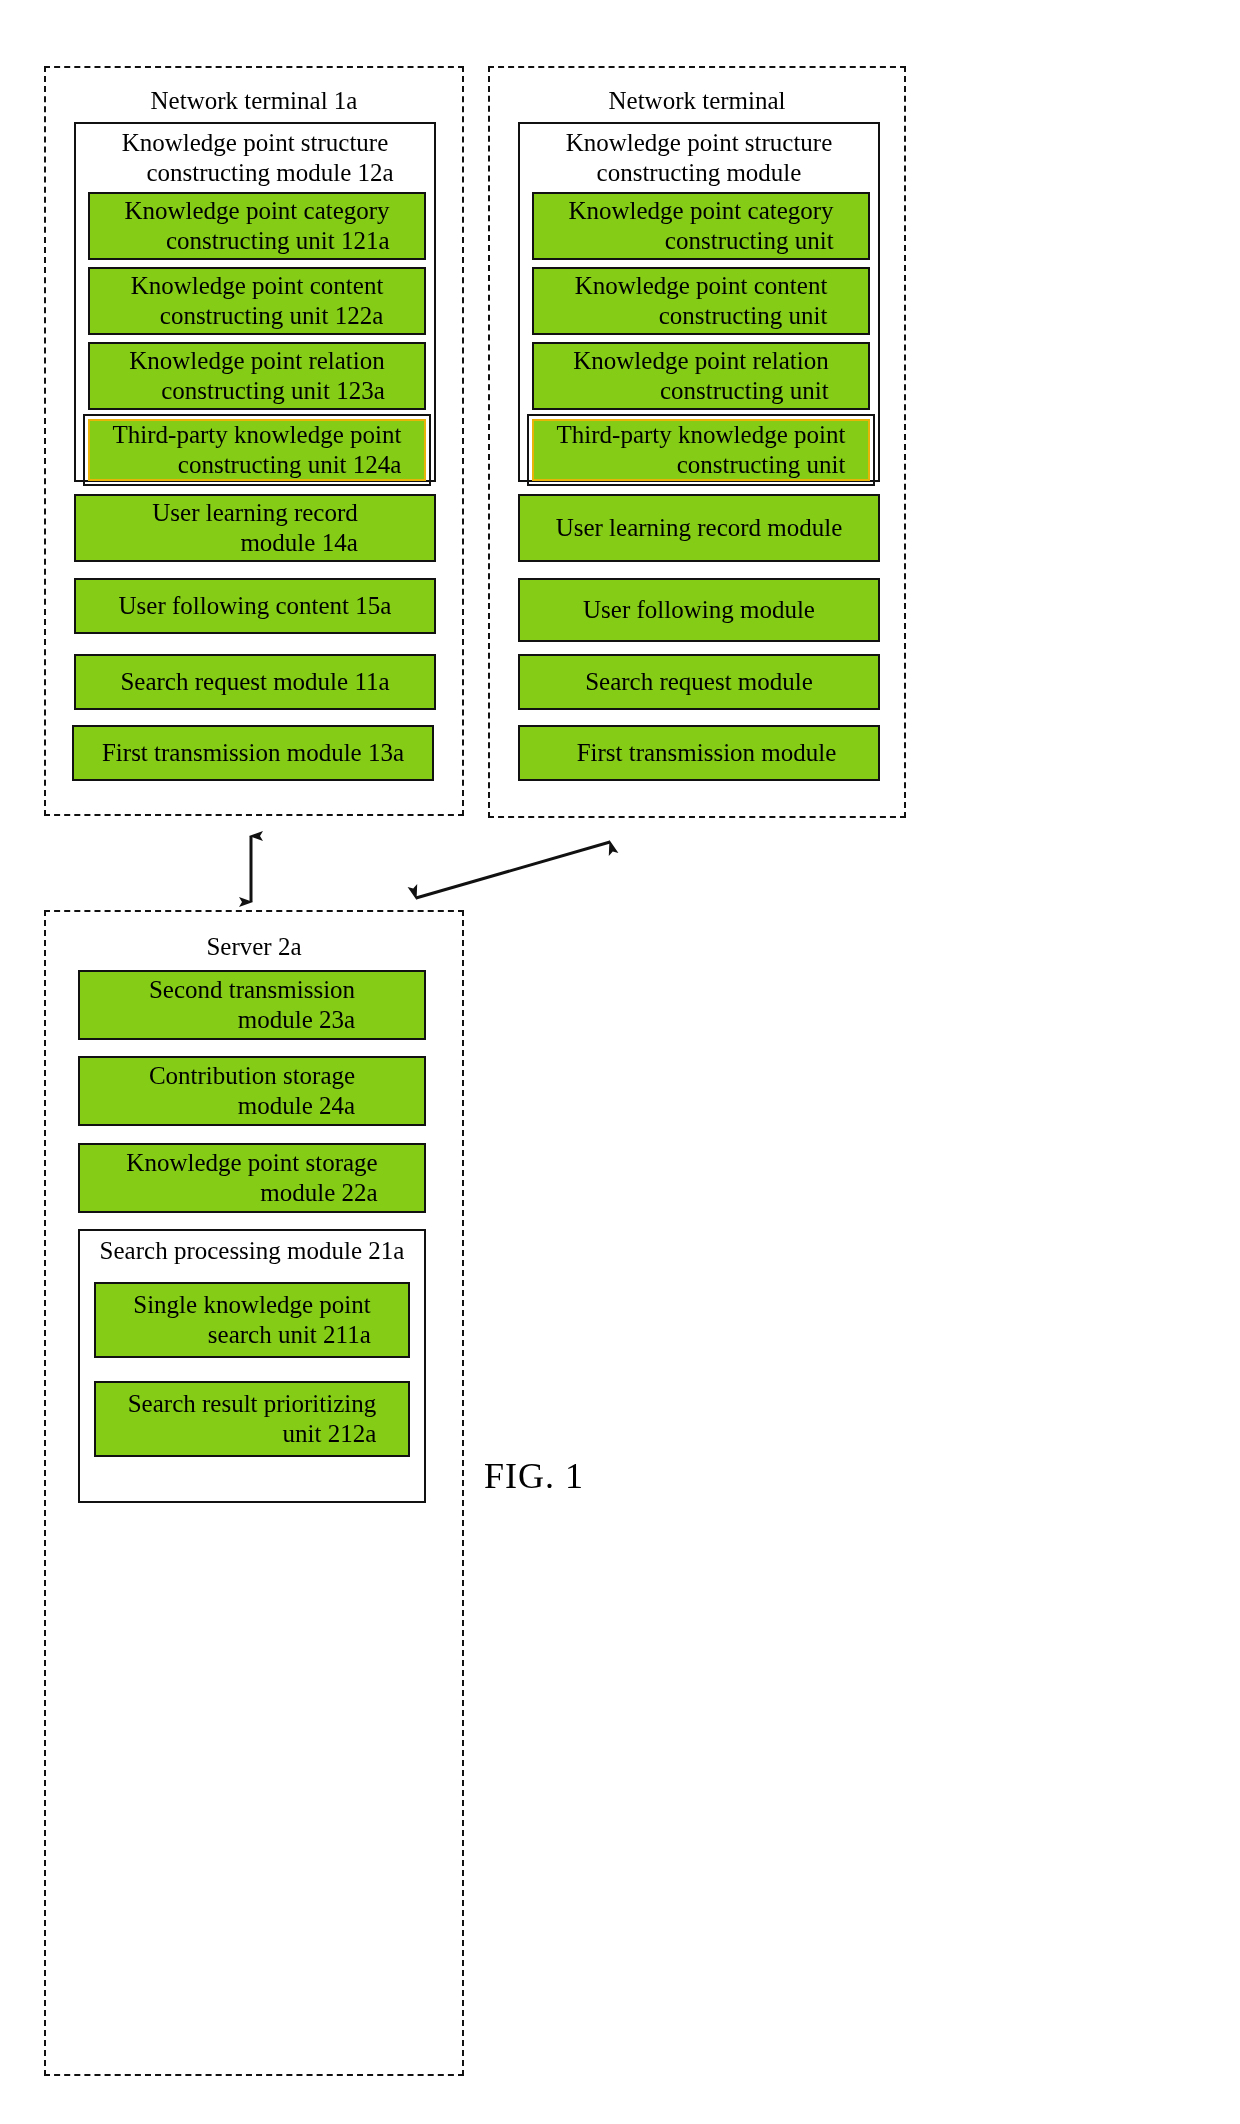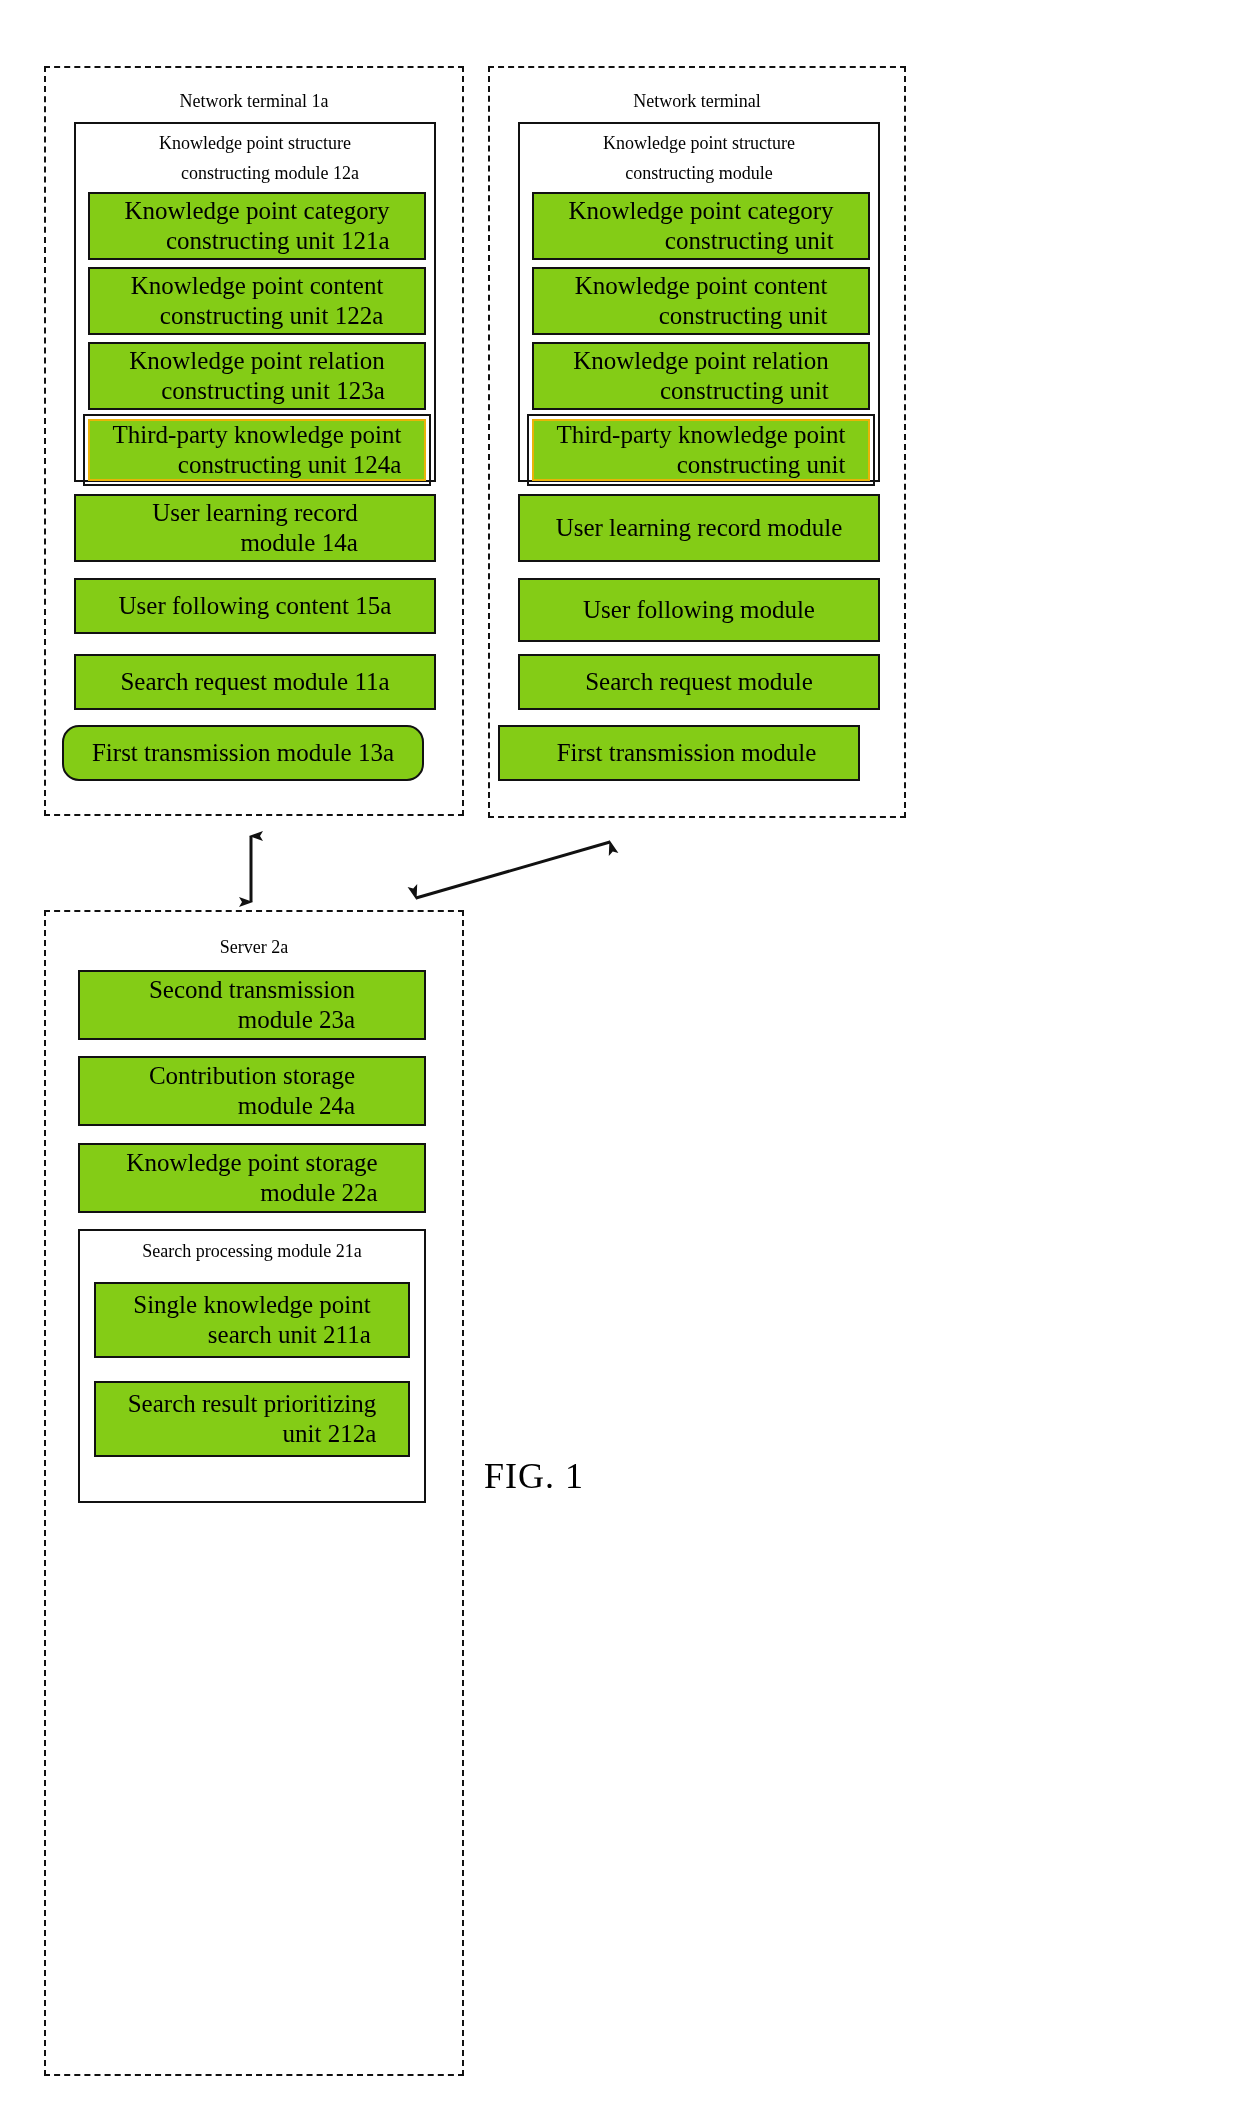--- a/index.html
+++ b/index.html
@@ -53,21 +53,21 @@
     border: 2px solid #eab308;
     outline: 2px solid #111;
     outline-offset: 3px;
   }
 
   .box-title {
     position: absolute;
     left: 0;
     right: 0;
     text-align: center;
-    font-size: 18px;
+    font-size: 25px;
     line-height: 30px;
   }
 
   .label-lines {
     font-size: 25px;
     line-height: 30px;
     padding: 0 6px;
   }
 
   
@@ -138,21 +138,21 @@
       <div>User following content 15a</div>
     </div>
   </div>
 
   <div class="unit-box" style="left:74px; top:654px; width:362px; height:56px;">
     <div class="label-lines">
       <div>Search request module 11a</div>
     </div>
   </div>
 
-  <div class="unit-box" style="left:62px; top:725px; width:362px; height:56px;border-radius:17px;">
+  <div class="unit-box" style="left:72px; top:725px; width:362px; height:56px;">
     <div class="label-lines">
       <div>First transmission module 13a</div>
     </div>
   </div>
 
   <div class="outer-box" style="left:488px; top:66px; width:418px; height:752px;">
     <div class="box-title" style="top:18px;">Network terminal</div>
   </div>
 
   <div class="group-box" style="left:518px; top:122px; width:362px; height:360px;">
@@ -199,21 +199,21 @@
       <div>User following module</div>
     </div>
   </div>
 
   <div class="unit-box" style="left:518px; top:654px; width:362px; height:56px;">
     <div class="label-lines">
       <div>Search request module</div>
     </div>
   </div>
 
-  <div class="unit-box" style="left:498px; top:725px; width:362px; height:56px;padding-left:15px;">
+  <div class="unit-box" style="left:518px; top:725px; width:362px; height:56px;padding-left:15px;">
     <div class="label-lines">
       <div>First transmission module</div>
     </div>
   </div>
 
   <svg class="arrow-svg" style="left:216px; top:826px;" width="70" height="86" viewBox="0 0 70 86">
     <defs>
       <marker id="ah-up" markerWidth="12" markerHeight="14" refX="6" refY="2" orient="auto-start-reverse" markerUnits="userSpaceOnUse">
         <path d="M6,0 L11,14 L6,11 L1,14 Z" fill="#111"></path>
       </marker>

